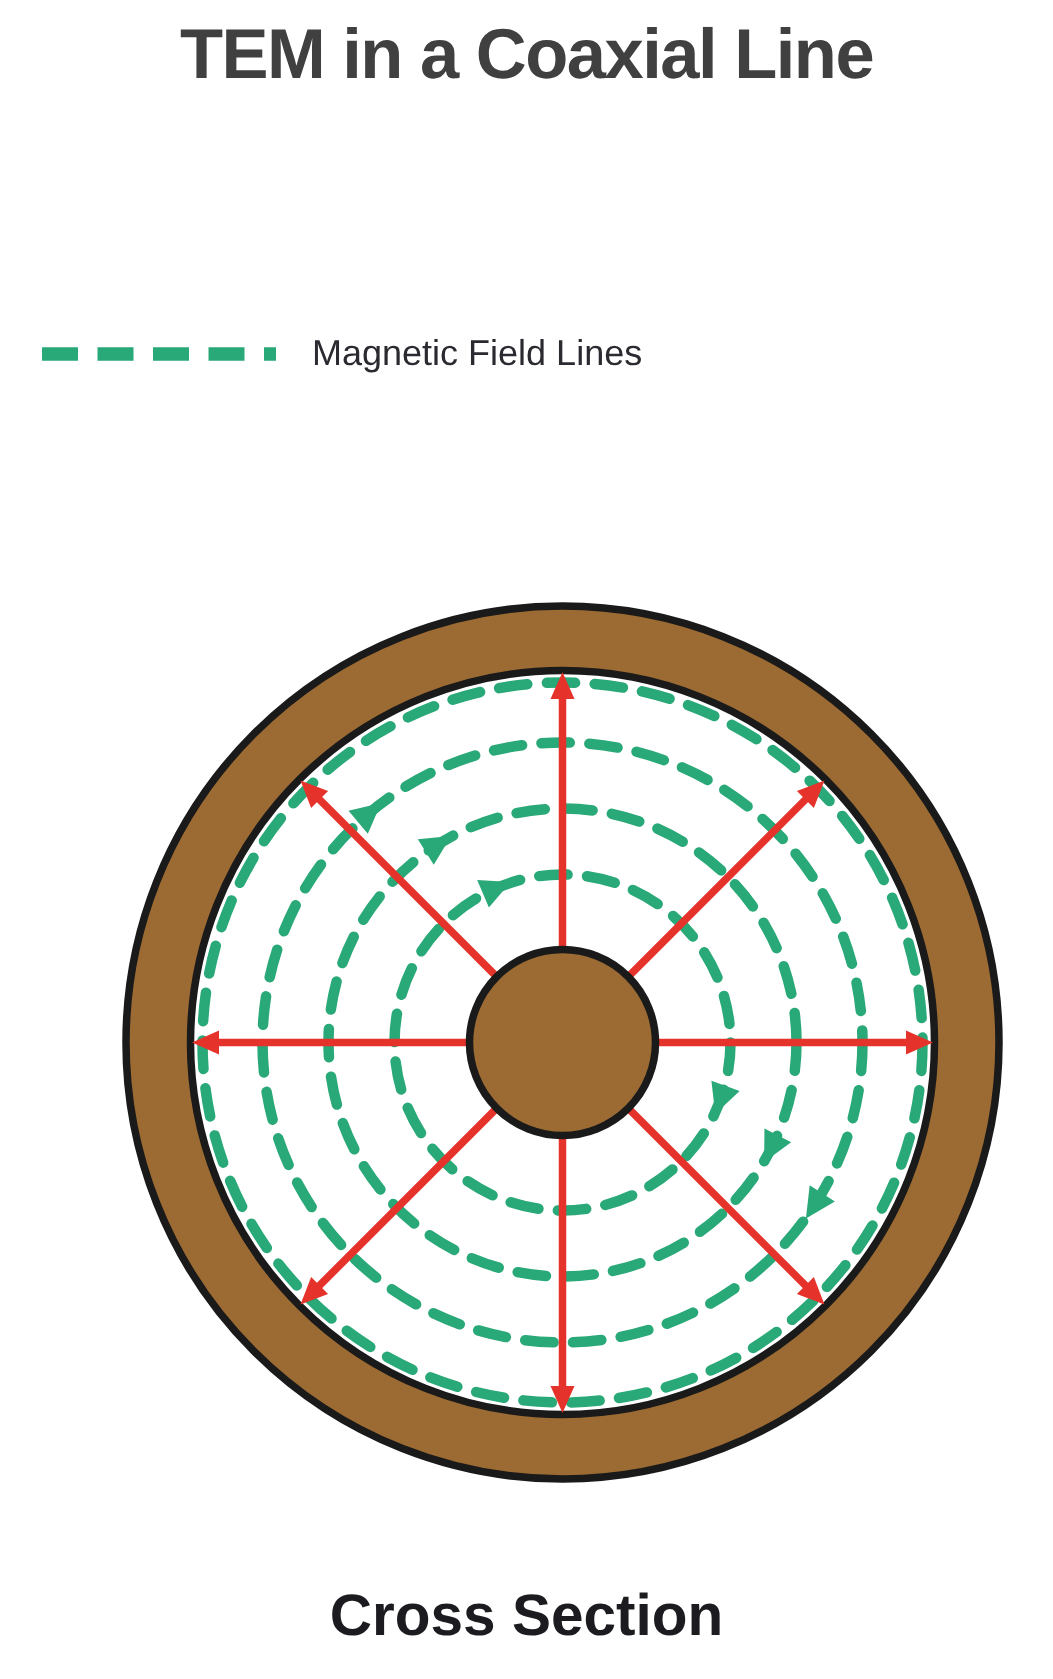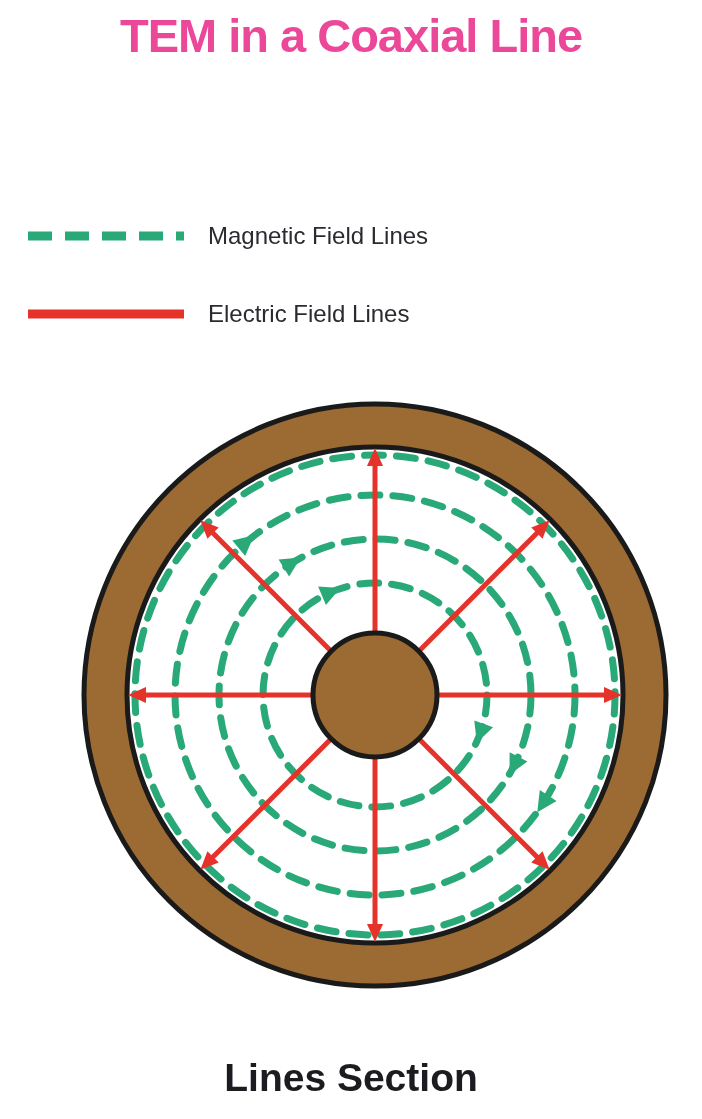--- a/index.html
+++ b/index.html
@@ -1,20 +1,20 @@
 <!DOCTYPE html>
 <html><head>
 <meta charset="utf-8">
 <style>
   html,body{margin:0;padding:0;background:#ffffff;}
   body{width:702px;height:1119px;position:relative;overflow:hidden;
        font-family:"Liberation Sans",sans-serif;}
   .page{position:absolute;inset:0;background:#ffffff;}
   .title{position:absolute;top:8px;left:0;width:702px;text-align:center;
-         font-size:47px;font-weight:bold;letter-spacing:-1px;color:#ec4899;}
+         font-size:47px;font-weight:bold;letter-spacing:-1px;color:#404040;}
   .legend{position:absolute;left:24px;top:213px;}
   .legend-row{display:flex;align-items:center;height:46px;margin-bottom:32px;}
   .legend-swatch{width:164px;height:14px;flex:0 0 auto;margin-right:20px;}
   .legend-label{font-size:24px;color:#2a2a30;white-space:nowrap;}
   .diagram-svg{position:absolute;left:0;top:0;}
   .caption{position:absolute;top:1056px;left:0;width:702px;text-align:center;
            font-size:39px;font-weight:bold;color:#1c1c20;}
 </style>
 </head>
 <body>
@@ -55,23 +55,17 @@
 
   <div class="title">TEM in a Coaxial Line</div>
 
   <div class="legend">
     <div class="legend-row">
       <svg class="legend-swatch" viewBox="0 0 164 14">
         <line x1="4" y1="7" x2="160" y2="7" stroke-width="9" stroke-dasharray="24 13" stroke="#29a878"></line>
       </svg>
       <span class="legend-label">Magnetic Field Lines</span>
     </div>
-    <div class="legend-row">
-      <svg class="legend-swatch" viewBox="0 0 164 14">
-        <line x1="4" y1="7" x2="160" y2="7" stroke-width="9" stroke="#e5332c"></line>
-      </svg>
-      <span class="legend-label">Electric Field Lines</span>
-    </div>
   </div>
 
-  <div class="caption">Lines Section</div>
+  <div class="caption">Cross Section</div>
 
 </div>
 
 </body></html>

